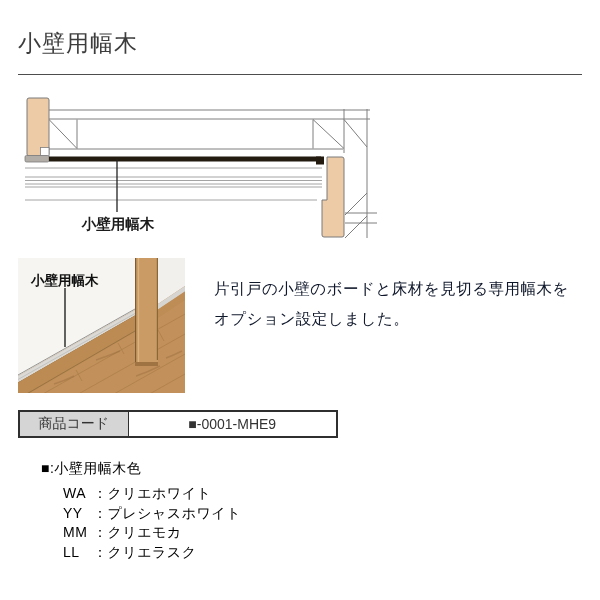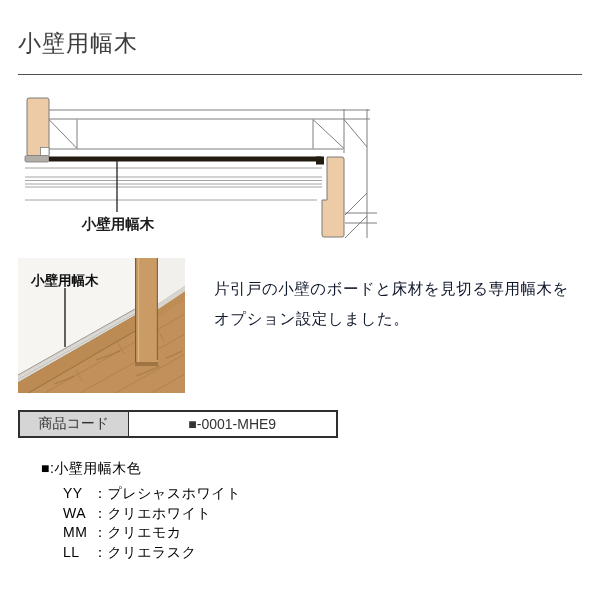--- a/index.html
+++ b/index.html
@@ -196,20 +196,20 @@
         <tr>
       <th>商品コード</th>
       <td>■-0001-MHE9</td>
     </tr>
   </tbody>
     </table>
 
   <div class="legend">
     <div class="legend-title">■:小壁用幅木色</div>
     <div class="legend-items">
+      <div class="legend-item"><span class="legend-code">WA</span><span>：</span><span>クリエホワイト</span></div>
       <div class="legend-item"><span class="legend-code">YY</span><span>：</span><span>プレシャスホワイト</span></div>
-      <div class="legend-item"><span class="legend-code">WA</span><span>：</span><span>クリエホワイト</span></div>
       <div class="legend-item"><span class="legend-code">MM</span><span>：</span><span>クリエモカ</span></div>
       <div class="legend-item"><span class="legend-code">LL</span><span>：</span><span>クリエラスク</span></div>
     </div>
   </div>
 
 </div>
 
 </body></html>

